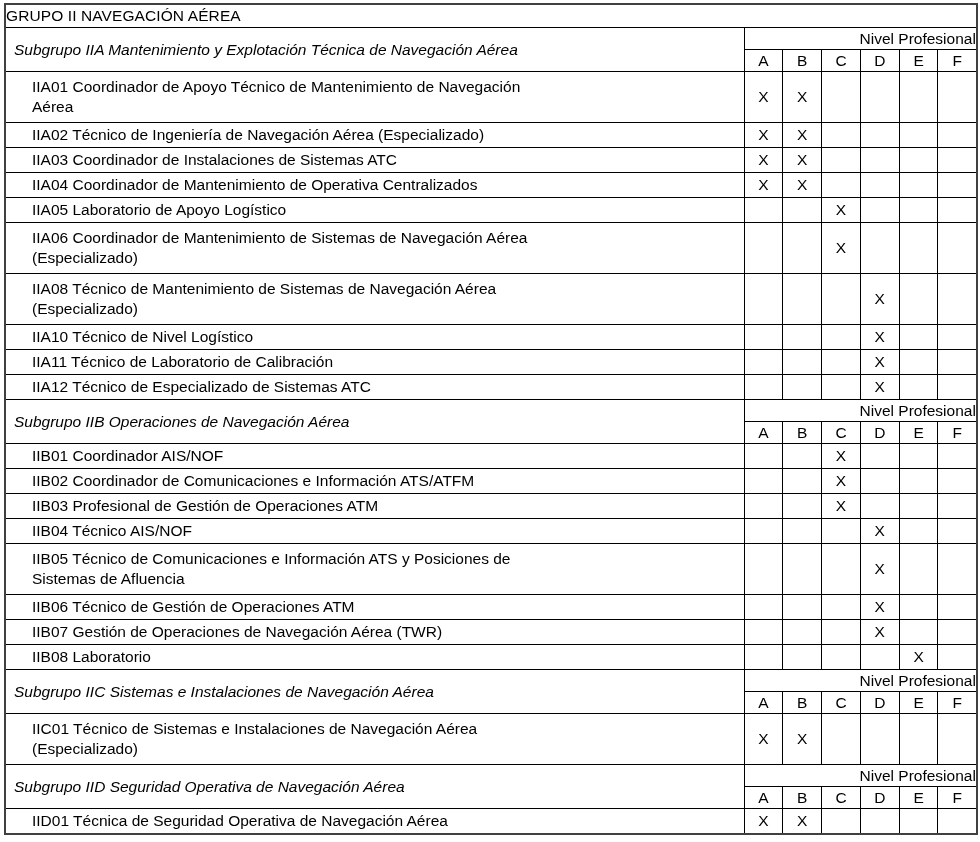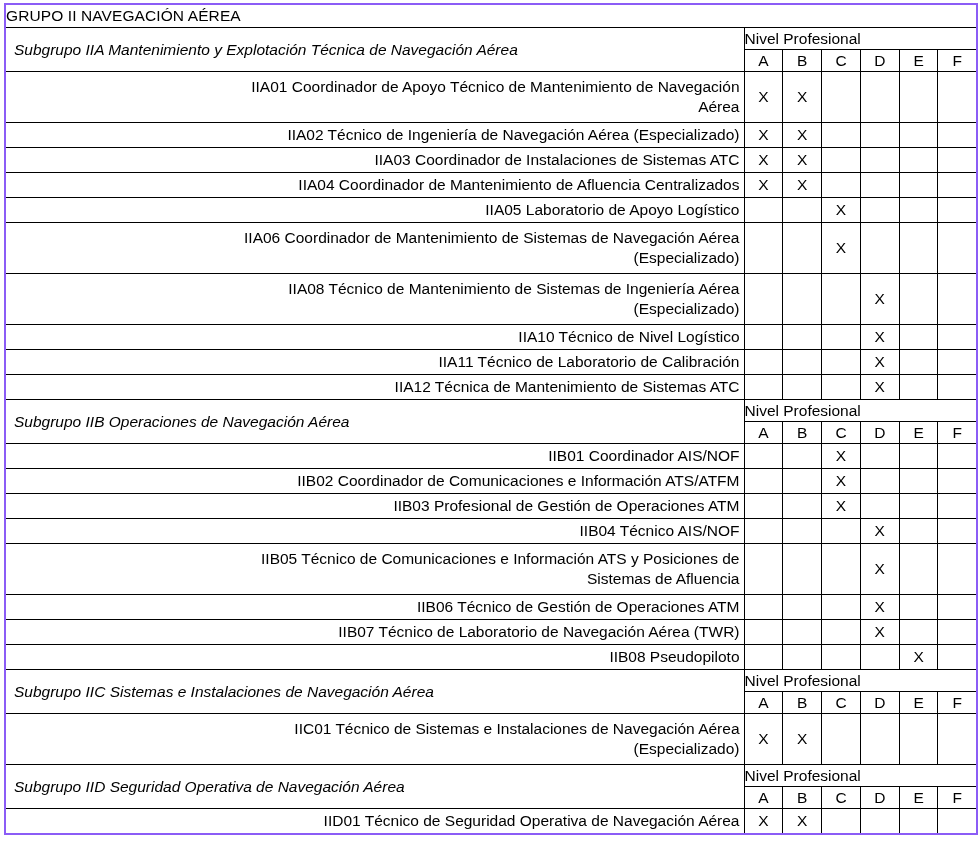--- a/index.html
+++ b/index.html
@@ -19,21 +19,21 @@
     position: relative;
     width: 980px;
     height: 842px;
     box-sizing: border-box;
     padding: 3px 4px 0 4px;
   }
   table.matrix {
     border-collapse: collapse;
     table-layout: fixed;
     width: 972px;
-    border: 2px solid #8b5cf6;
+    border: 2px solid #404040;
   }
   table.matrix td {
     border: 1px solid #000;
     padding: 0;
     vertical-align: middle;
     font-size: 15.5px;
     line-height: 1.28;
     background: #fff;
   }
   
@@ -48,21 +48,21 @@
     letter-spacing: 0.1px;
   }
   
   .subgroup-label {
     padding: 0 0 0 8px !important;
     font-size: 15.5px;
     font-style: italic;
   }
   
   .nivel-banner {
-    text-align: left;
+    text-align: right;
     height: 21px;
     font-size: 15.5px;
     line-height: 20px;
   }
   
   .lvl-letter {
     text-align: center;
     height: 21px;
     font-size: 15.5px;
     line-height: 20px;
@@ -74,21 +74,21 @@
   .job-label.two-line {
     padding-top: 2px !important;
     padding-bottom: 2px !important;
   }
   .mark {
     text-align: center;
     font-size: 15.5px;
   }
   .row-1line td { height: 22px; }
   .row-2line td { height: 46px; }
-  .wrapline { display: block; text-align: right; }
+  .wrapline { display: block; }
 </style>
 </head>
 <body>
 
 <div class="page">
   <table class="matrix">
     <colgroup>
       <col class="c-label">
       <col class="c-lvl">
         <col class="c-lvl">
@@ -142,21 +142,21 @@
           </td>
           <td class="mark">X</td>
           <td class="mark">X</td>
           <td class="mark"></td>
           <td class="mark"></td>
           <td class="mark"></td>
           <td class="mark"></td>
         </tr>
         <tr class="row-1line">
           <td class="job-label">
-            <span class="wrapline">IIA04 Coordinador de Mantenimiento de Afluencia Centralizados</span>
+            <span class="wrapline">IIA04 Coordinador de Mantenimiento de Operativa Centralizados</span>
           </td>
           <td class="mark">X</td>
           <td class="mark">X</td>
           <td class="mark"></td>
           <td class="mark"></td>
           <td class="mark"></td>
           <td class="mark"></td>
         </tr>
         <tr class="row-1line">
           <td class="job-label">
@@ -176,21 +176,21 @@
           </td>
           <td class="mark"></td>
           <td class="mark"></td>
           <td class="mark">X</td>
           <td class="mark"></td>
           <td class="mark"></td>
           <td class="mark"></td>
         </tr>
         <tr class="row-2line">
           <td class="job-label two-line">
-            <span class="wrapline">IIA08 Técnico de Mantenimiento de Sistemas de Ingeniería Aérea</span>
+            <span class="wrapline">IIA08 Técnico de Mantenimiento de Sistemas de Navegación Aérea</span>
             <span class="wrapline">(Especializado)</span>
           </td>
           <td class="mark"></td>
           <td class="mark"></td>
           <td class="mark"></td>
           <td class="mark">X</td>
           <td class="mark"></td>
           <td class="mark"></td>
         </tr>
         <tr class="row-1line">
@@ -210,21 +210,21 @@
           </td>
           <td class="mark"></td>
           <td class="mark"></td>
           <td class="mark"></td>
           <td class="mark">X</td>
           <td class="mark"></td>
           <td class="mark"></td>
         </tr>
         <tr class="row-1line">
           <td class="job-label">
-            <span class="wrapline">IIA12 Técnica de Mantenimiento de Sistemas ATC</span>
+            <span class="wrapline">IIA12 Técnico de Especializado de Sistemas ATC</span>
           </td>
           <td class="mark"></td>
           <td class="mark"></td>
           <td class="mark"></td>
           <td class="mark">X</td>
           <td class="mark"></td>
           <td class="mark"></td>
         </tr>
         <tr>
           <td rowspan="2" class="subgroup-label">Subgrupo IIB Operaciones de Navegación Aérea</td>
@@ -300,32 +300,32 @@
           </td>
           <td class="mark"></td>
           <td class="mark"></td>
           <td class="mark"></td>
           <td class="mark">X</td>
           <td class="mark"></td>
           <td class="mark"></td>
         </tr>
         <tr class="row-1line">
           <td class="job-label">
-            <span class="wrapline">IIB07 Técnico de Laboratorio de Navegación Aérea (TWR)</span>
-          </td>
-          <td class="mark"></td>
-          <td class="mark"></td>
-          <td class="mark"></td>
-          <td class="mark">X</td>
-          <td class="mark"></td>
-          <td class="mark"></td>
-        </tr>
-        <tr class="row-1line">
-          <td class="job-label">
-            <span class="wrapline">IIB08 Pseudopiloto</span>
+            <span class="wrapline">IIB07 Gestión de Operaciones de Navegación Aérea (TWR)</span>
+          </td>
+          <td class="mark"></td>
+          <td class="mark"></td>
+          <td class="mark"></td>
+          <td class="mark">X</td>
+          <td class="mark"></td>
+          <td class="mark"></td>
+        </tr>
+        <tr class="row-1line">
+          <td class="job-label">
+            <span class="wrapline">IIB08 Laboratorio</span>
           </td>
           <td class="mark"></td>
           <td class="mark"></td>
           <td class="mark"></td>
           <td class="mark"></td>
           <td class="mark">X</td>
           <td class="mark"></td>
         </tr>
         <tr>
           <td rowspan="2" class="subgroup-label">Subgrupo IIC Sistemas e Instalaciones de Navegación Aérea</td>
@@ -358,21 +358,21 @@
         <tr>
           <td class="lvl-letter">A</td>
           <td class="lvl-letter">B</td>
           <td class="lvl-letter">C</td>
           <td class="lvl-letter">D</td>
           <td class="lvl-letter">E</td>
           <td class="lvl-letter">F</td>
         </tr>
         <tr class="row-1line">
           <td class="job-label">
-            <span class="wrapline">IID01 Técnico de Seguridad Operativa de Navegación Aérea</span>
+            <span class="wrapline">IID01 Técnica de Seguridad Operativa de Navegación Aérea</span>
           </td>
           <td class="mark">X</td>
           <td class="mark">X</td>
           <td class="mark"></td>
           <td class="mark"></td>
           <td class="mark"></td>
           <td class="mark"></td>
         </tr>
       </tbody>
   </table>

